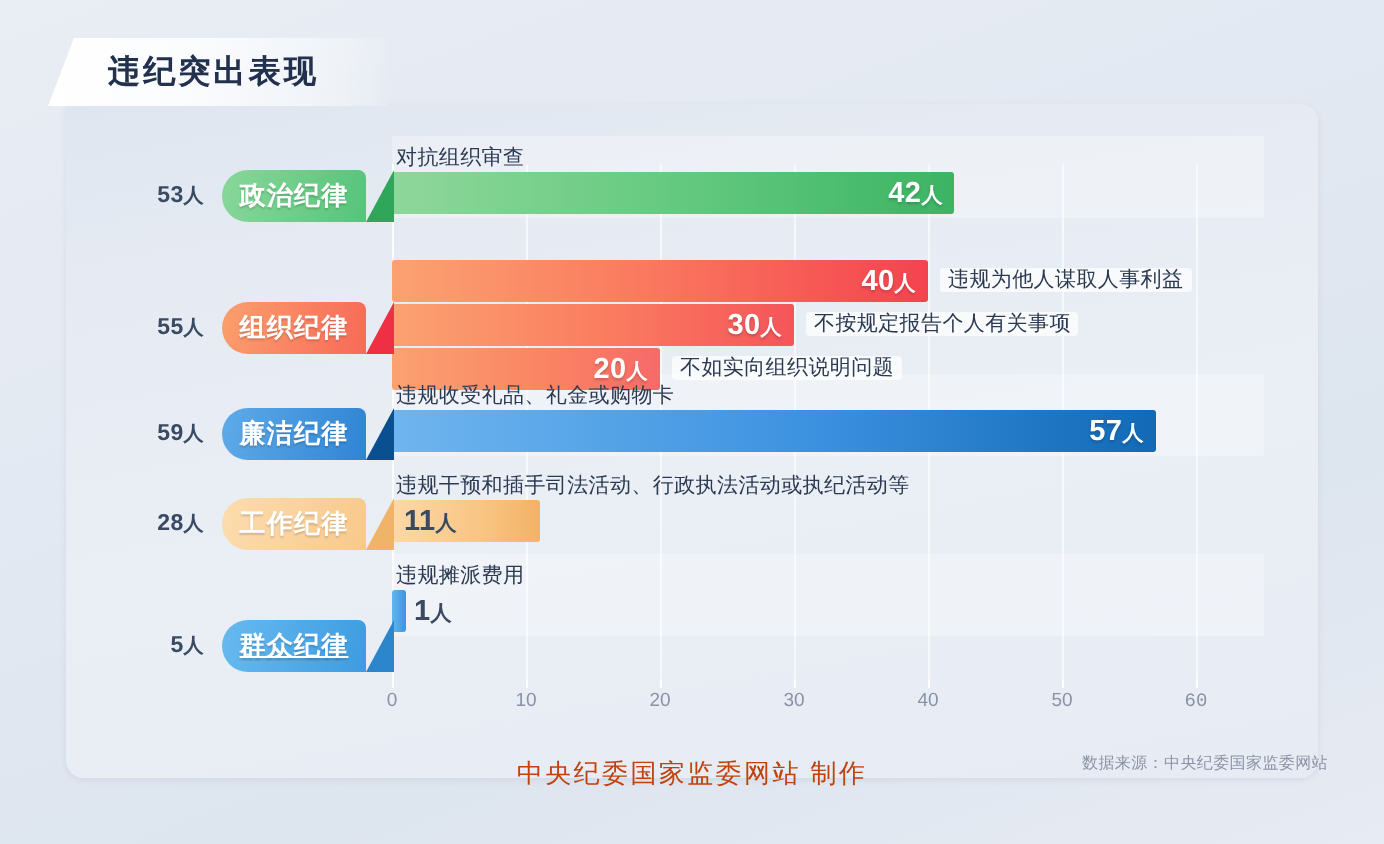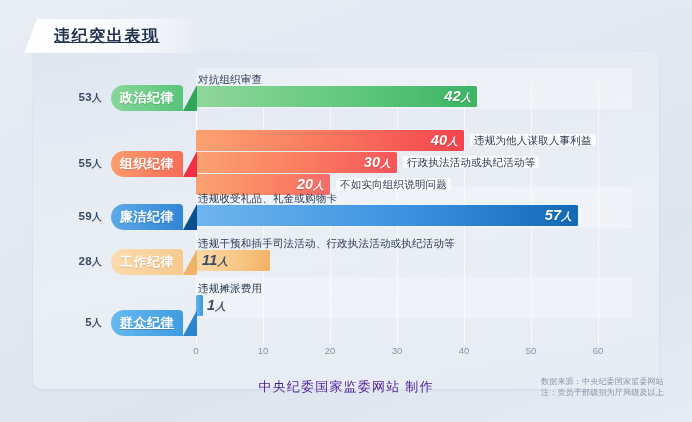--- a/index.html
+++ b/index.html
@@ -49,21 +49,20 @@
     background: linear-gradient(100deg, #ffffff 0%, #fbfcfe 42%, #eef2f7 86%, #e6ebf3 100%);
     color: #22314d;
     font-size: 16px;
     font-weight: bold;
     letter-spacing: 1.6px;
     display: flex;
     align-items: center;
     padding: 0 34px 0 30px;
     clip-path: polygon(13px 0, 100% 0, 100% 100%, 0 100%);
     z-index: 2;
-    text-decoration: underline;
   }
 
   
   #card {
     position: absolute;
     left: 33px;
     top: 52px;
     width: 626px;
     height: 337px;
     background: linear-gradient(170deg, #dfe6f0 0%, #e6ebf3 22%, #eaeef5 55%, #e7ecf4 100%);
@@ -110,21 +109,20 @@
     letter-spacing: 0.2px;
   }
 
   .bar {
     position: absolute;
     height: 21px;
     border-radius: 1.5px;
     display: flex;
     align-items: center;
     justify-content: flex-end;
-    font-style: italic;
   }
 
   .bar .val {
     font-size: 14.5px;
     font-weight: bold;
     color: #ffffff;
     padding-right: 6px;
     white-space: nowrap;
     text-shadow: 0 1px 1.5px rgba(0,0,0,0.20);
     letter-spacing: 0.2px;
@@ -241,21 +239,21 @@
   }
 
   
   #credit {
     position: absolute;
     left: 0;
     right: 0;
     top: 378px;
     text-align: center;
     font-size: 13px;
-    color: #4c1d95;
+    color: #c2410c;
     letter-spacing: 1.2px;
   }
 
   #note {
     position: absolute;
     right: 28px;
     top: 376px;
     text-align: right;
     font-size: 8px;
     color: #8a94a6;
@@ -294,21 +292,21 @@
         <div class="bar b-green" style="left: 0px; top: 4px; width: 281.4px;">
           <span class="val">42<span class="unit">人</span></span>
         </div>
         <div class="bar b-red1" style="left: 0px; top: 48px; width: 268px;">
           <span class="val">40<span class="unit">人</span></span>
         </div>
         <div class="bar-note" style="left: 274px; top: 48px;"><span class="chip">违规为他人谋取人事利益</span></div>
         <div class="bar b-red2" style="left: 0px; top: 70px; width: 201px; align-items: center;">
           <span class="val">30<span class="unit">人</span></span>
         </div>
-        <div class="bar-note" style="left: 207px; top: 70px;"><span class="chip">行政执法活动或执纪活动等</span></div>
+        <div class="bar-note" style="left: 207px; top: 70px;"><span class="chip">不按规定报告个人有关事项</span></div>
         <div class="bar b-red3" style="left: 0px; top: 92px; width: 134px;">
           <span class="val">20<span class="unit">人</span></span>
         </div>
         <div class="bar-note" style="left: 140px; top: 92px;"><span class="chip">不如实向组织说明问题</span></div>
         <div class="cat-text" style="left: 2px; top: 110px;">违规收受礼品、礼金或购物卡</div>
         <div class="bar b-blue" style="left: 0px; top: 123px; width: 381.9px;">
           <span class="val">57<span class="unit">人</span></span>
         </div>
         <div class="cat-text" style="left: 2px; top: 155px;">违规干预和插手司法活动、行政执法活动或执纪活动等</div>
         <div class="bar b-orange tiny" style="left: 0px; top: 168px; width: 73.7px;">
@@ -351,21 +349,20 @@
       <div class="tlabel" style="left: 67px;">10</div>
       <div class="tick" style="left: 134px;"></div>
       <div class="tlabel" style="left: 134px;">20</div>
       <div class="tick" style="left: 201px;"></div>
       <div class="tlabel" style="left: 201px;">30</div>
       <div class="tick" style="left: 268px;"></div>
       <div class="tlabel" style="left: 268px;">40</div>
       <div class="tick" style="left: 335px;"></div>
       <div class="tlabel" style="left: 335px;">50</div>
       <div class="tick" style="left: 402px;"></div>
-      <div class="tlabel" style="left: 402px;">60</div>
+      <div class="tlabel" style="left: 402px; font-family: Liberation Mono, monospace;">60</div>
     </div>
 </div>
 
 <div id="credit">中央纪委国家监委网站 制作</div>
 <div id="note">
   <div>数据来源：中央纪委国家监委网站</div>
-  <div>注：党员干部级别为厅局级及以上</div>
 </div>
 
 </body></html>

